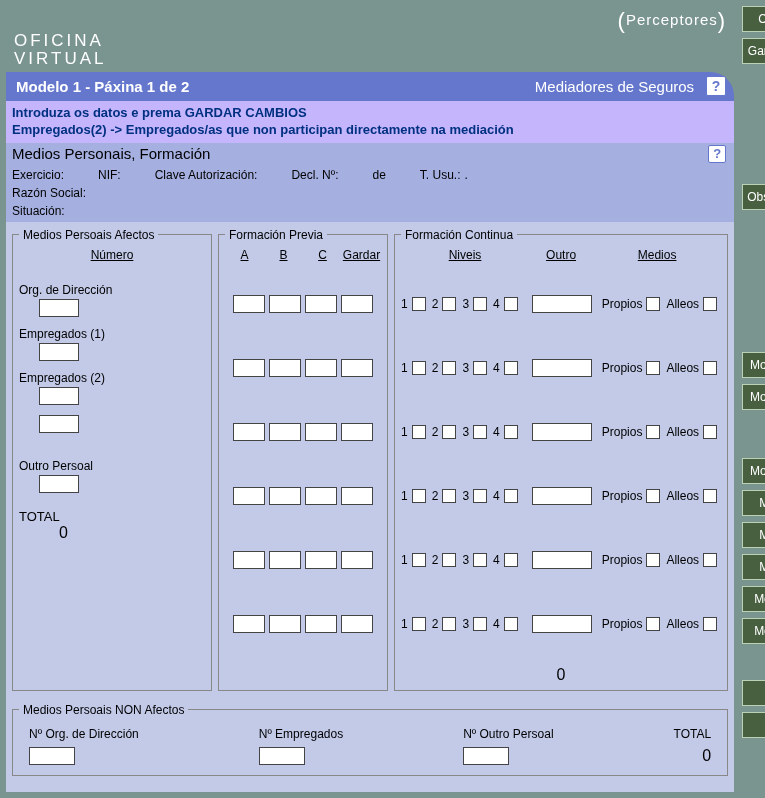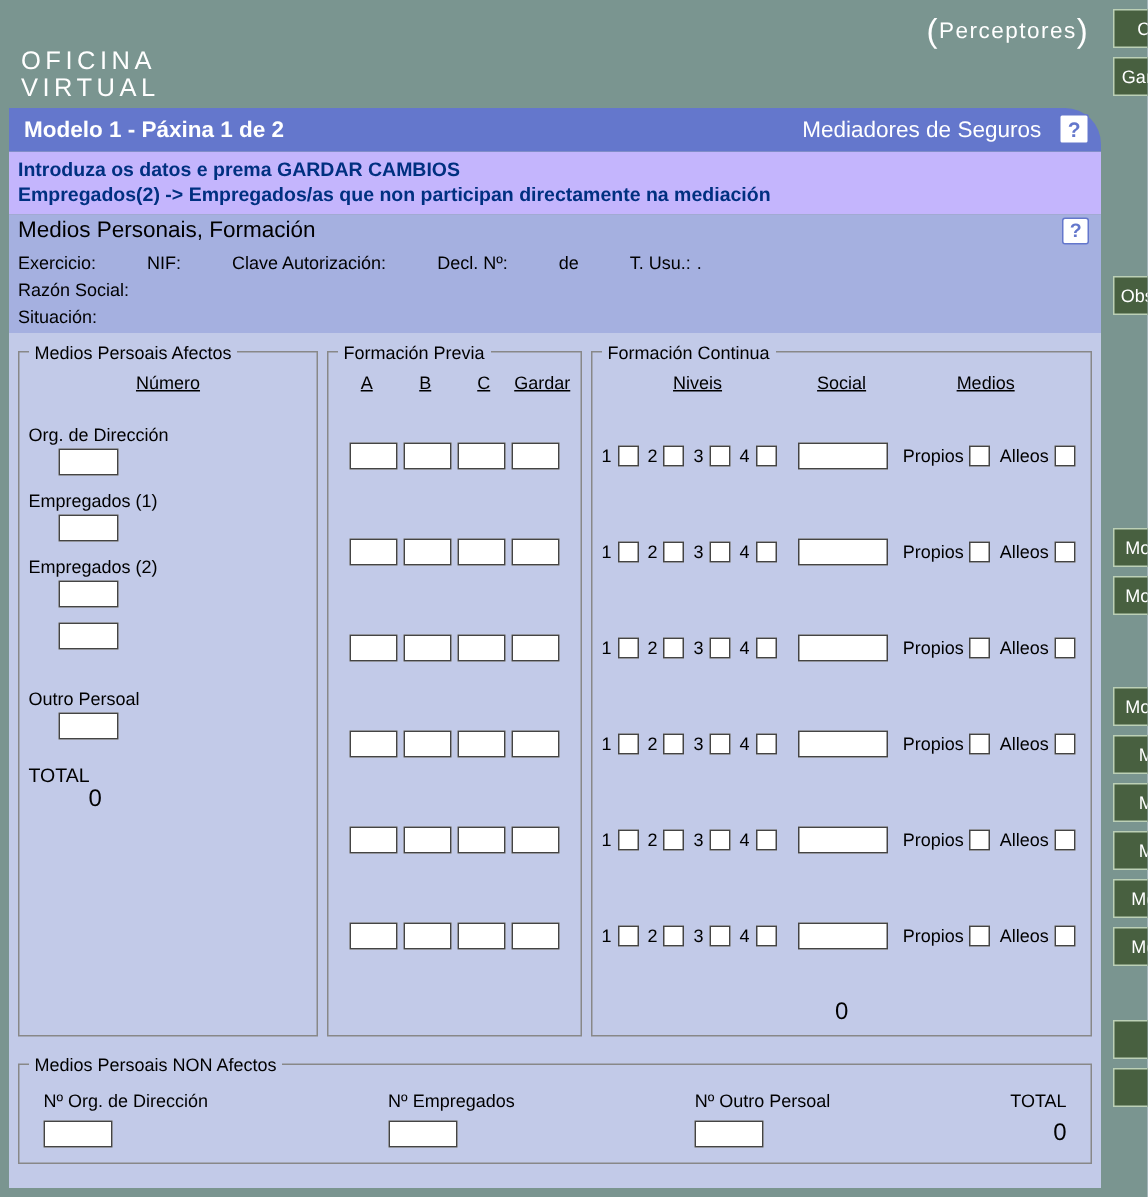--- a/index.html
+++ b/index.html
@@ -354,21 +354,21 @@
                 <input class="mini-input" style="">
                 <input class="mini-input" style="">
               </div>
             </div>
         </fieldset>
 
         <fieldset class="fs-continua">
           <legend>Formación Continua</legend>
           <div class="continua-headers">
             <span style="flex:2">Niveis</span>
-            <span style="flex:1">Social</span>
+            <span style="flex:1">Outro</span>
             <span style="flex:2">Medios</span>
           </div>
           <div id="continua-rows">
               <div class="row" style="margin-top: 20px; gap: 4px;">
                 <span class="niveis-group">
                   <span>1</span>
                   <span class="chk"></span>
                   <span>2</span>
                   <span class="chk"></span>
                   <span>3</span>

